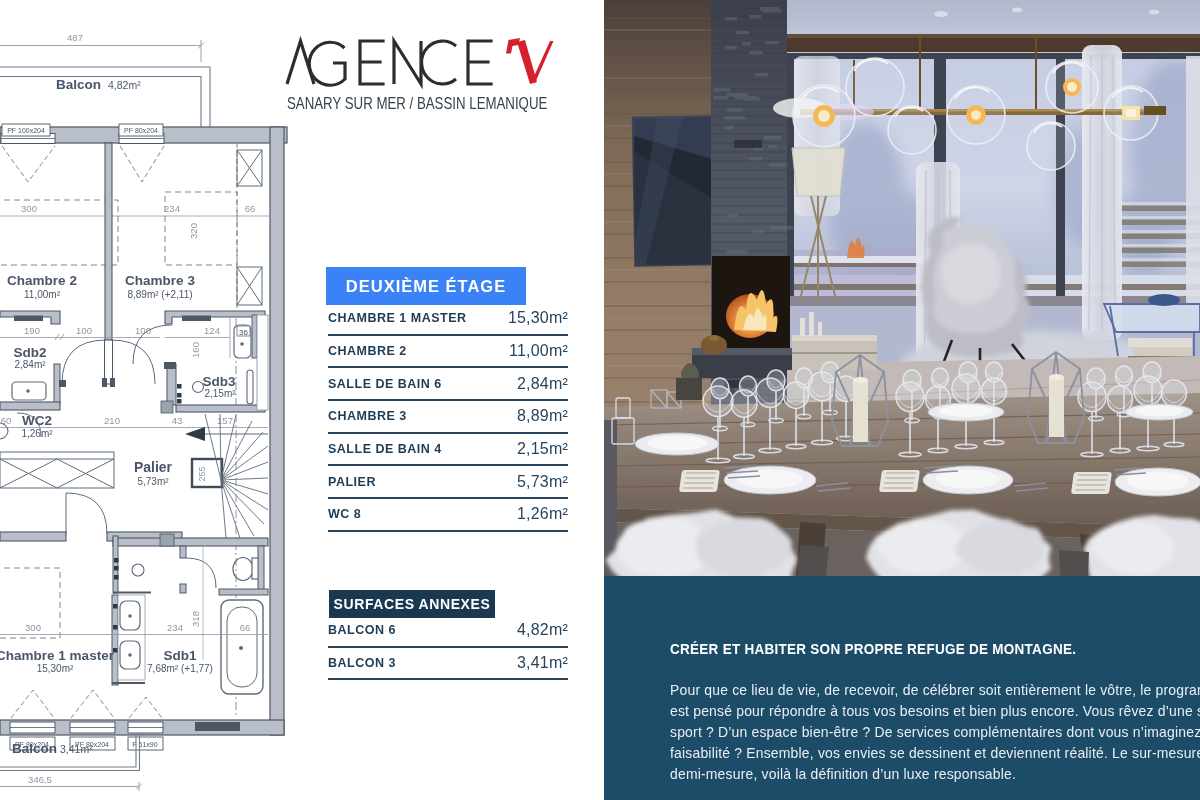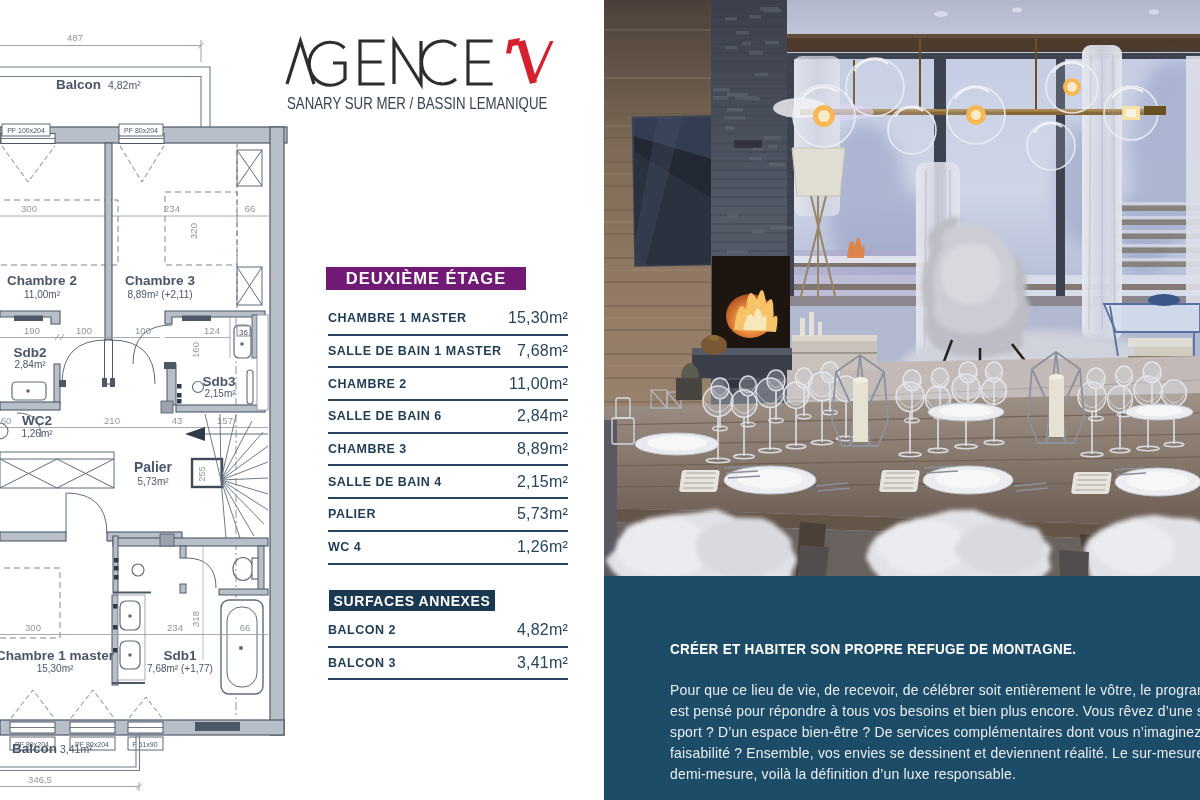--- a/index.html
+++ b/index.html
@@ -347,32 +347,28 @@
     <path d="M237 12 L245 10 L257 52 L250 54 Z"></path>
     <path d="M251 53 L270 11 L273.5 11 L255 53 Z"></path>
     <path d="M226 23.5 L228.5 10 L240 8 L238.5 15 L232.5 16 L231 23.5 Z"></path>
   </g>
 </svg>
 </div>
 
 <div class="abs" style="left:287px;top:94px;font-size:17px;
      color:#36434f;letter-spacing:0px;white-space:nowrap;transform:scaleX(0.78);transform-origin:0 0;">SANARY SUR MER / BASSIN LEMANIQUE</div>
 
-<div class="abs" style="left:326px;top:267px;width:200px;height:23px;background:#701a75;
+<div class="abs" style="left:326px;top:267px;width:200px;height:38px;background:#3b82f6;
      color:#ffffff;font-weight:bold;font-size:16.5px;letter-spacing:1px;
      display:flex;align-items:center;justify-content:center;">DEUXIÈME ÉTAGE</div>
 
 <div class="rowtable" style="top:303px;">
   <div class="trow">
       <span class="lbl">CHAMBRE 1 MASTER</span>
       <span class="val">15,30m²</span>
-    </div>
-  <div class="trow">
-      <span class="lbl">SALLE DE BAIN 1 MASTER</span>
-      <span class="val">7,68m²</span>
     </div>
   <div class="trow">
       <span class="lbl">CHAMBRE 2</span>
       <span class="val">11,00m²</span>
     </div>
   <div class="trow">
       <span class="lbl">SALLE DE BAIN 6</span>
       <span class="val">2,84m²</span>
     </div>
   <div class="trow">
@@ -381,32 +377,32 @@
     </div>
   <div class="trow">
       <span class="lbl">SALLE DE BAIN 4</span>
       <span class="val">2,15m²</span>
     </div>
   <div class="trow">
       <span class="lbl">PALIER</span>
       <span class="val">5,73m²</span>
     </div>
   <div class="trow">
-      <span class="lbl">WC 4</span>
+      <span class="lbl">WC 8</span>
       <span class="val">1,26m²</span>
     </div>
 </div>
 
-<div class="abs" style="left:329px;top:590px;width:166px;height:21px;background:#1a3850;
+<div class="abs" style="left:329px;top:590px;width:166px;height:28px;background:#1a3850;
      color:#ffffff;font-weight:bold;font-size:14px;letter-spacing:0.6px;
      display:flex;align-items:center;justify-content:center;white-space:nowrap;">SURFACES ANNEXES</div>
 
 <div class="rowtable" style="top:615px;">
   <div class="trow">
-      <span class="lbl">BALCON 2</span>
+      <span class="lbl">BALCON 6</span>
       <span class="val">4,82m²</span>
     </div>
   <div class="trow">
       <span class="lbl">BALCON 3</span>
       <span class="val">3,41m²</span>
     </div>
 </div>
 
 <svg id="photo" class="abs" style="left:604px;top:0;" width="596" height="576" viewBox="0 0 596 576">
 <defs>

